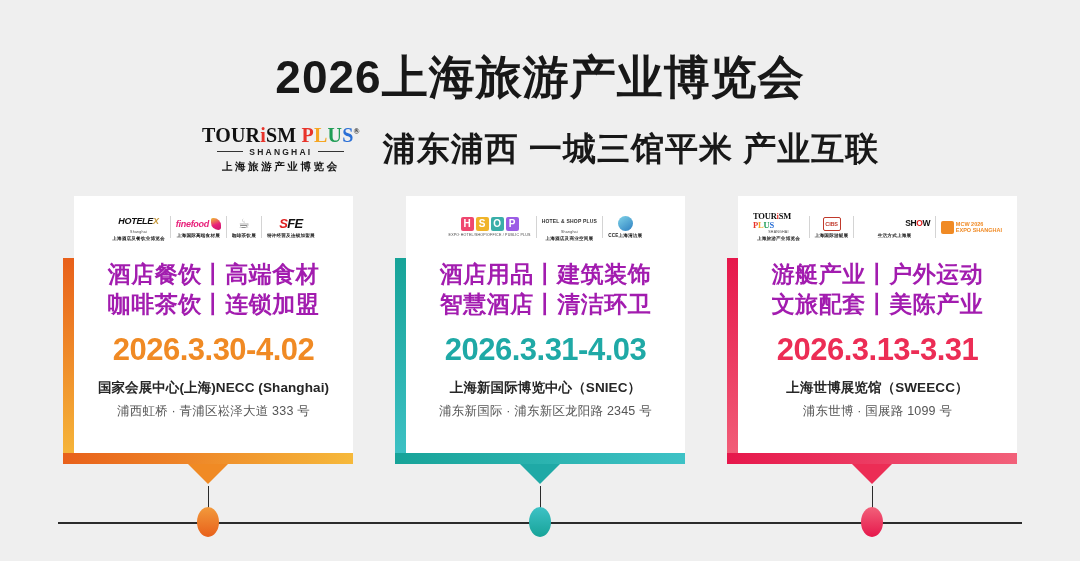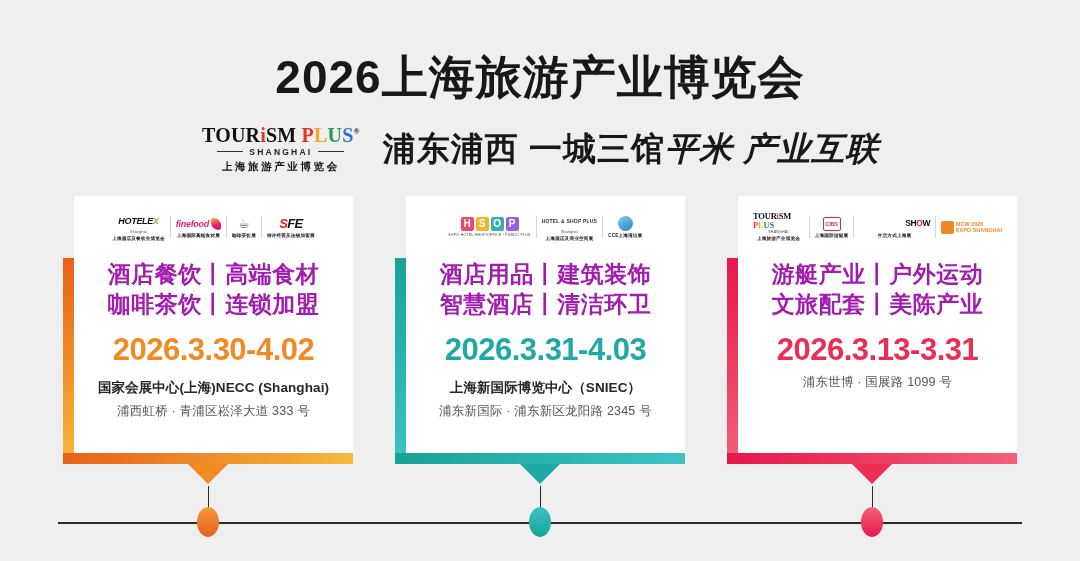--- a/index.html
+++ b/index.html
@@ -36,21 +36,21 @@
   .tp-word sup { font-size: 8px; vertical-align: super; color: #111; }
   .tp-sh { display: flex; align-items: center; justify-content: center; gap: 6px; margin-top: 2px; }
   .tp-sh .ln { height: 1px; background: #333; width: 26px; }
   .tp-sh span.t { font-size: 8.5px; letter-spacing: 2.2px; color: #222; font-weight: 700;
                   font-family: "Liberation Sans", sans-serif; }
   .tp-cn { margin-top: 3px; font-size: 10.5px; letter-spacing: 2.6px; color: #111; font-weight: 700; }
 
   .sub-cn { font-size: 33px; font-weight: 700; color: #181818; letter-spacing: 1px; white-space: nowrap; }
   .big-num { font-size: 52px; font-weight: 800; color: #e8205f; letter-spacing: 0px; line-height: 1;
              margin: 0 2px 0 26px; white-space: nowrap; }
-  .sub-cn2 { font-size: 33px; font-weight: 700; color: #181818; letter-spacing: 1px; white-space: nowrap; font-style: italic; }
+  .sub-cn2 { font-size: 33px; font-weight: 700; color: #181818; letter-spacing: 1px; white-space: nowrap; }
 
   
   .cards { position: absolute; left: 0; top: 196px; width: 1080px; height: 270px; }
   .card-wrap { position: absolute; width: 290px; height: 268px; }
   .card-wrap.c1 { left: 63px; }
   .card-wrap.c2 { left: 395px; }
   .card-wrap.c3 { left: 727px; }
 
   .frame { position: absolute; inset: 0; }
   .frame .leftbar { position: absolute; left: 0; top: 62px; width: 11px; bottom: 0; }
@@ -285,20 +285,21 @@
                   <span class="tx">MCW 2026<br>EXPO SHANGHAI</span>
                 </span>
             </div>
           </div>
         </div>
         <div class="headline">
           <div class="ln">游艇产业丨户外运动</div>
           <div class="ln">文旅配套丨美陈产业</div>
         </div>
         <div class="date" style="color:#ec2d55">2026.3.13-3.31</div>
+        <div class="venue">上海世博展览馆（SWEECC）</div>
         <div class="addr">浦东世博 · 国展路 1099 号</div>
       </div>
     </div>
   </div>
 
   <div class="tl-line"></div>
   <div class="stem s1"></div>
   <div class="stem s2"></div>
   <div class="stem s3"></div>
   <div class="dot d1" style="background:linear-gradient(180deg,#f29a3c,#e8601a)"></div>

